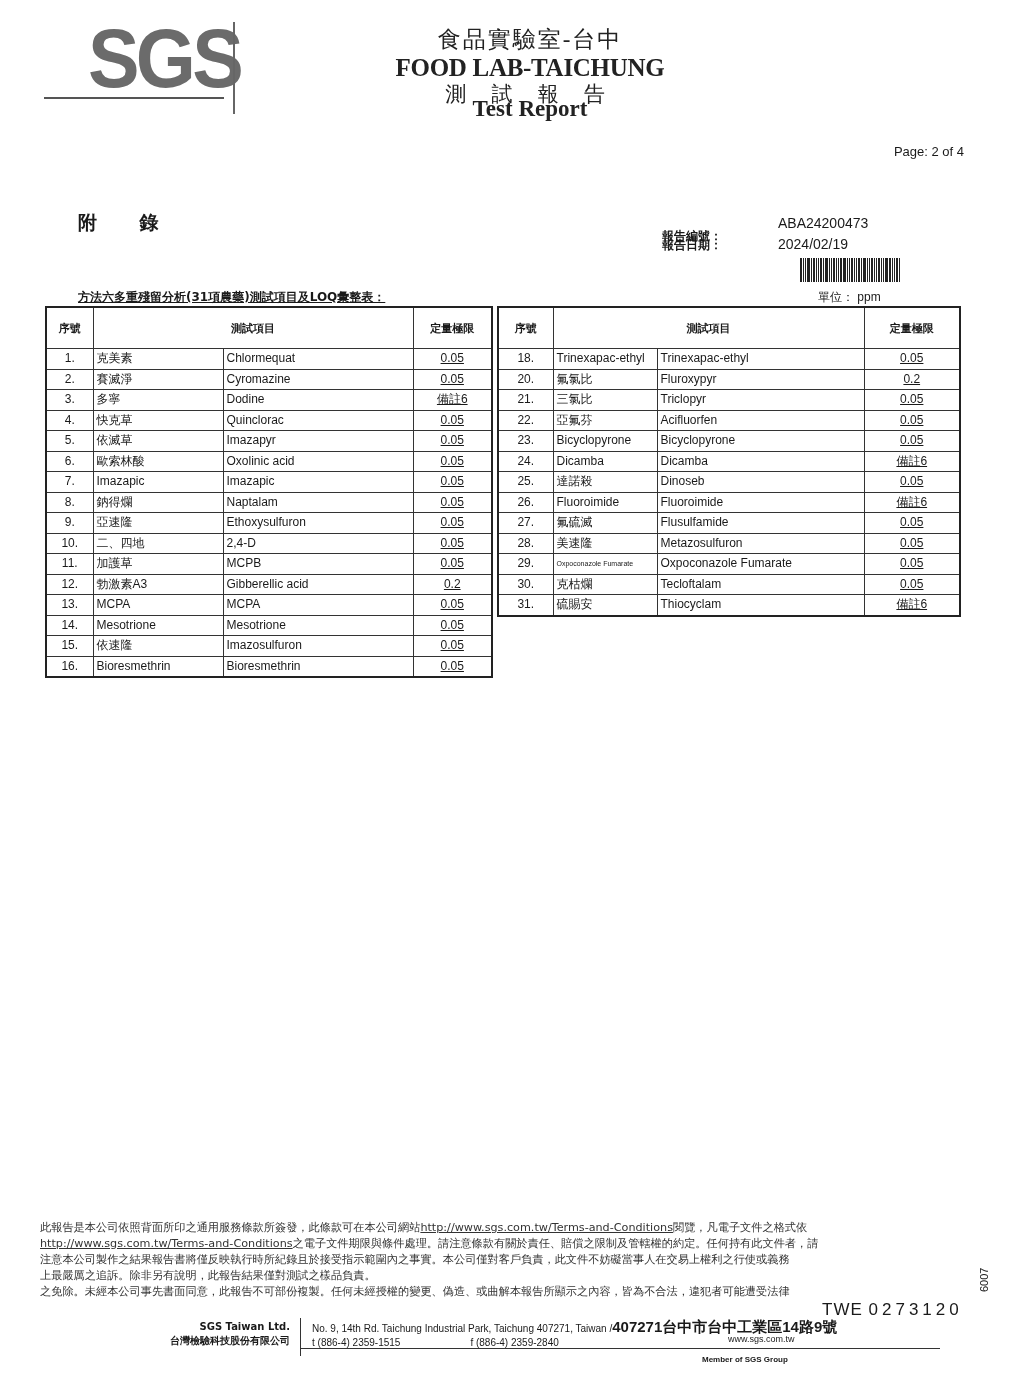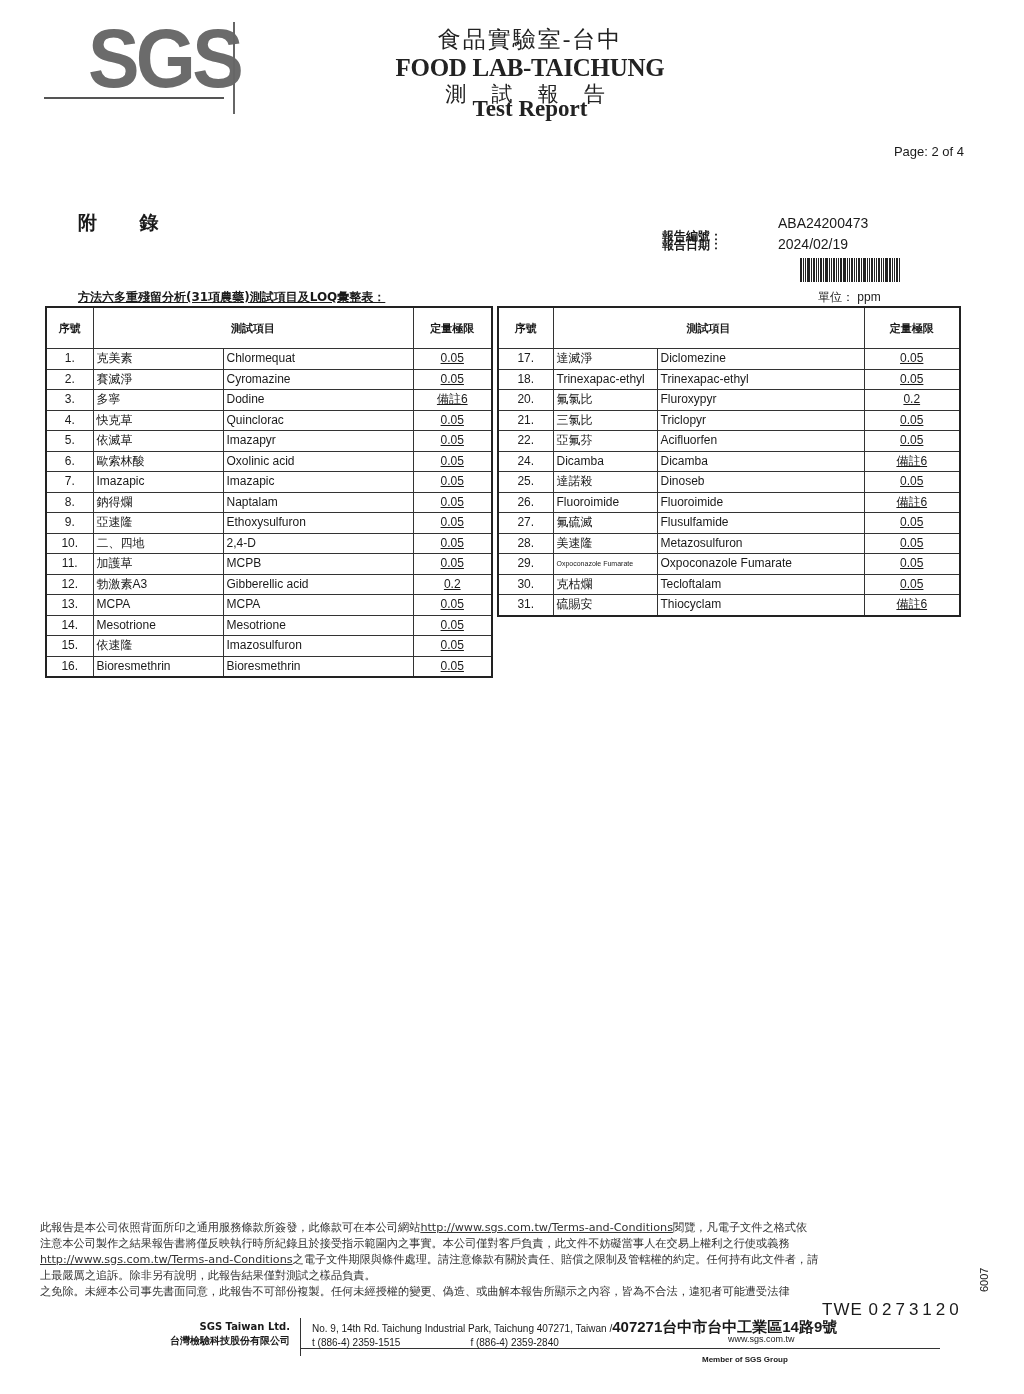--- a/index.html
+++ b/index.html
@@ -232,26 +232,20 @@
     </colgroup>
   <thead>
     <tr>
       <th style="white-space:normal;">序號</th>
       <th colspan="2">測試項目</th>
       <th>定量極限</th>
     </tr>
   </thead>
   <tbody id="right-body">
       <tr>
-        <td class="c-no">17.</td>
-        <td class="c-cn">達滅淨</td>
-        <td class="c-en">Diclomezine</td>
-        <td class="c-lim">0.05</td>
-      </tr>
-      <tr>
         <td class="c-no">18.</td>
         <td class="c-cn">Trinexapac-ethyl</td>
         <td class="c-en">Trinexapac-ethyl</td>
         <td class="c-lim">0.05</td>
       </tr>
       <tr>
         <td class="c-no">20.</td>
         <td class="c-cn">氟氯比</td>
         <td class="c-en">Fluroxypyr</td>
         <td class="c-lim">0.2</td>
@@ -262,20 +256,26 @@
         <td class="c-en">Triclopyr</td>
         <td class="c-lim">0.05</td>
       </tr>
       <tr>
         <td class="c-no">22.</td>
         <td class="c-cn">亞氟芬</td>
         <td class="c-en">Acifluorfen</td>
         <td class="c-lim">0.05</td>
       </tr>
       <tr>
+        <td class="c-no">23.</td>
+        <td class="c-cn">Bicyclopyrone</td>
+        <td class="c-en">Bicyclopyrone</td>
+        <td class="c-lim">0.05</td>
+      </tr>
+      <tr>
         <td class="c-no">24.</td>
         <td class="c-cn">Dicamba</td>
         <td class="c-en">Dicamba</td>
         <td class="c-lim">備註6</td>
       </tr>
       <tr>
         <td class="c-no">25.</td>
         <td class="c-cn">達諾殺</td>
         <td class="c-en">Dinoseb</td>
         <td class="c-lim">0.05</td>
@@ -314,22 +314,22 @@
         <td class="c-no">31.</td>
         <td class="c-cn">硫賜安</td>
         <td class="c-en">Thiocyclam</td>
         <td class="c-lim">備註6</td>
       </tr>
     </tbody>
 </table>
 
 <div class="abs disclaimer">
   <div><span>此報告是本公司依照背面所印之通用服務條款所簽發，此條款可在本公司網站</span><span class="u">http://www.sgs.com.tw/Terms-and-Conditions</span><span>閱覽，凡電子文件之格式依</span></div>
+  <div><span class="u">http://www.sgs.com.tw/Terms-and-Conditions</span><span>之電子文件期限與條件處理。請注意條款有關於責任、賠償之限制及管轄權的約定。任何持有此文件者，請</span></div>
   <div>注意本公司製作之結果報告書將僅反映執行時所紀錄且於接受指示範圍內之事實。本公司僅對客戶負責，此文件不妨礙當事人在交易上權利之行使或義務</div>
-  <div><span class="u">http://www.sgs.com.tw/Terms-and-Conditions</span><span>之電子文件期限與條件處理。請注意條款有關於責任、賠償之限制及管轄權的約定。任何持有此文件者，請</span></div>
   <div>上最嚴厲之追訴。除非另有說明，此報告結果僅對測試之樣品負責。</div>
   <div>之免除。未經本公司事先書面同意，此報告不可部份複製。任何未經授權的變更、偽造、或曲解本報告所顯示之內容，皆為不合法，違犯者可能遭受法律</div>
 </div>
 
 <div class="abs twe">
   <span>TWE</span>
   <span class="num">0273120</span>
 </div>
 <div class="abs side-num">6007</div>
 

